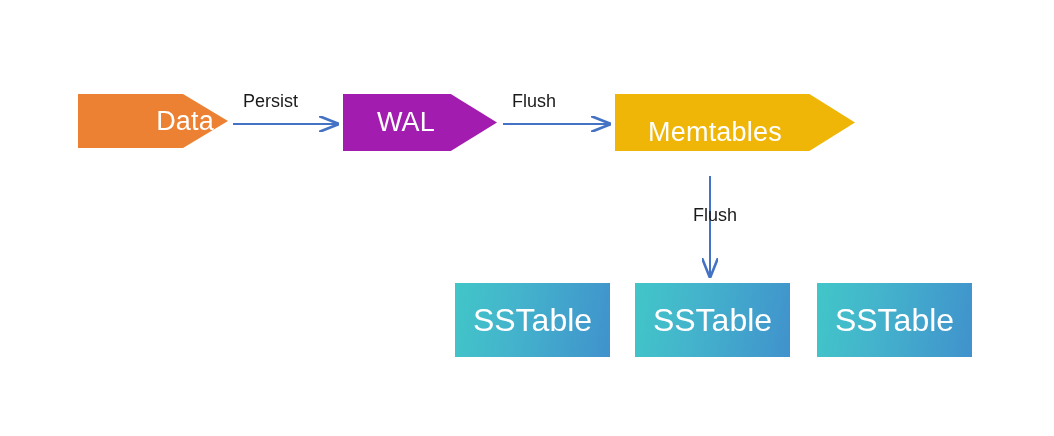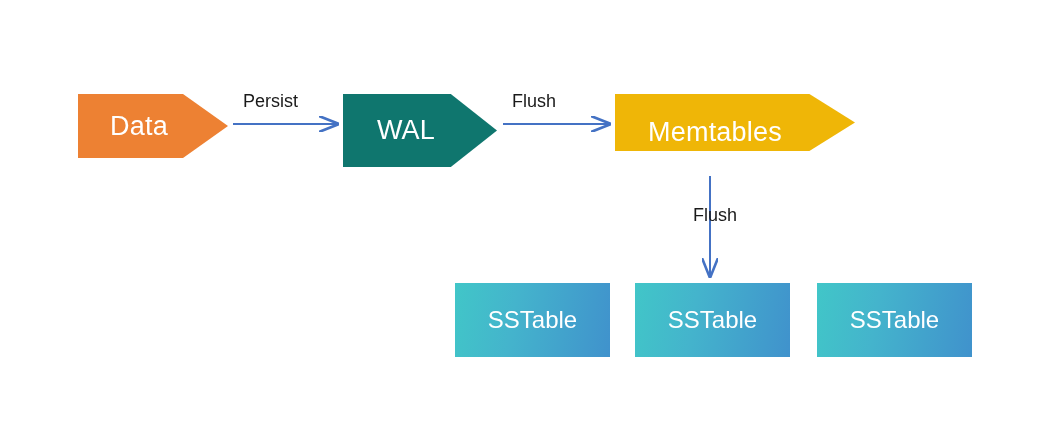--- a/index.html
+++ b/index.html
@@ -40,30 +40,31 @@
   .arrow-shape .shape-label {
     position: relative;
     z-index: 2;
     transform: translateX(-14px);
   }
 
   .shape-data {
     left: 78px;
     top: 94px;
     width: 150px;
-    height: 64px;
+    height: 54px;
     background: #ED8133;
     clip-path: polygon(0 0, 70% 0, 100% 50%, 70% 100%, 0 100%);
+    justify-content: flex-end;
   }
   .shape-wal {
     left: 343px;
     top: 94px;
     width: 154px;
-    height: 73px;
-    background: #0f766e;
+    height: 57px;
+    background: #a21caf;
     clip-path: polygon(0 0, 70% 0, 100% 50%, 70% 100%, 0 100%);
   }
   .shape-memtables {
     left: 615px;
     top: 94px;
     width: 240px;
     height: 57px;
     background: #EFB607;
     clip-path: polygon(0 0, 81% 0, 100% 50%, 81% 100%, 0 100%);
   }
@@ -75,21 +76,21 @@
   
   .sstable-box {
     position: absolute;
     top: 283px;
     width: 155px;
     height: 74px;
     display: flex;
     align-items: center;
     justify-content: center;
     color: #ffffff;
-    font-size: 24px;
+    font-size: 32px;
     font-weight: 400;
     line-height: 1;
     white-space: nowrap;
     background: linear-gradient(100deg, #41C6C8 0%, #44B4CC 38%, #4092CC 100%);
   }
   .sstable-1 { left: 455px; }
   .sstable-2 { left: 635px; }
   .sstable-3 { left: 817px; }
 
   

